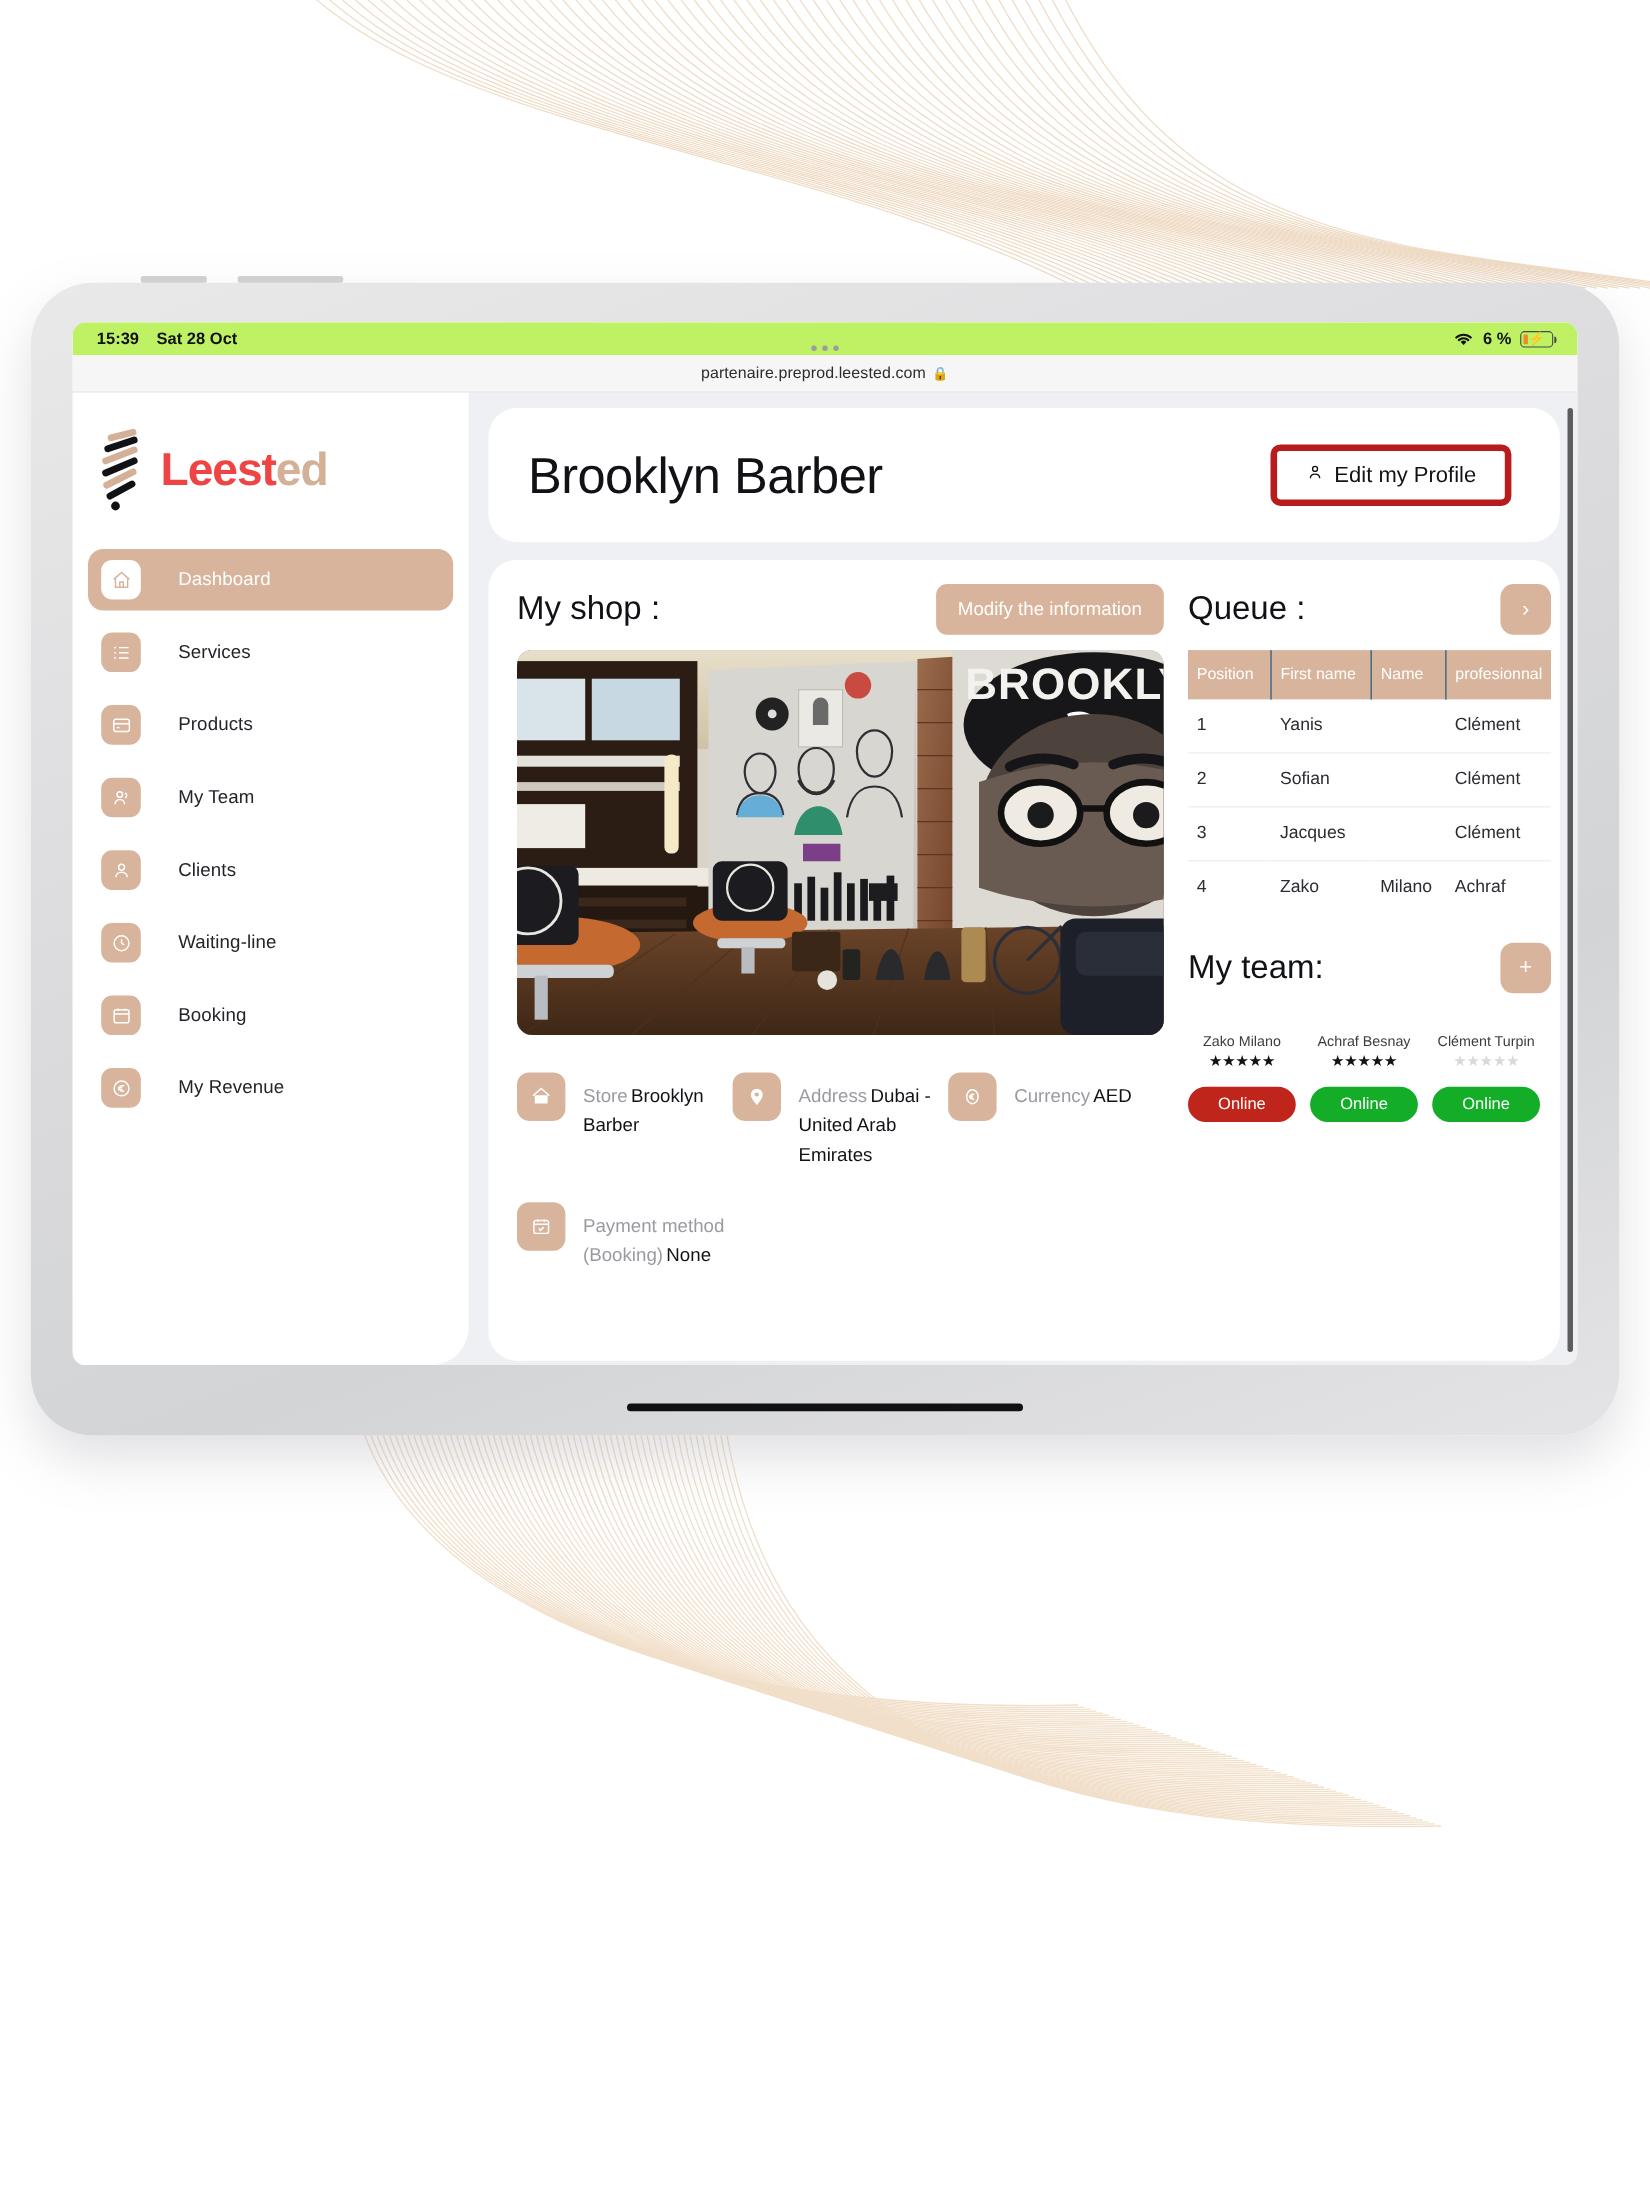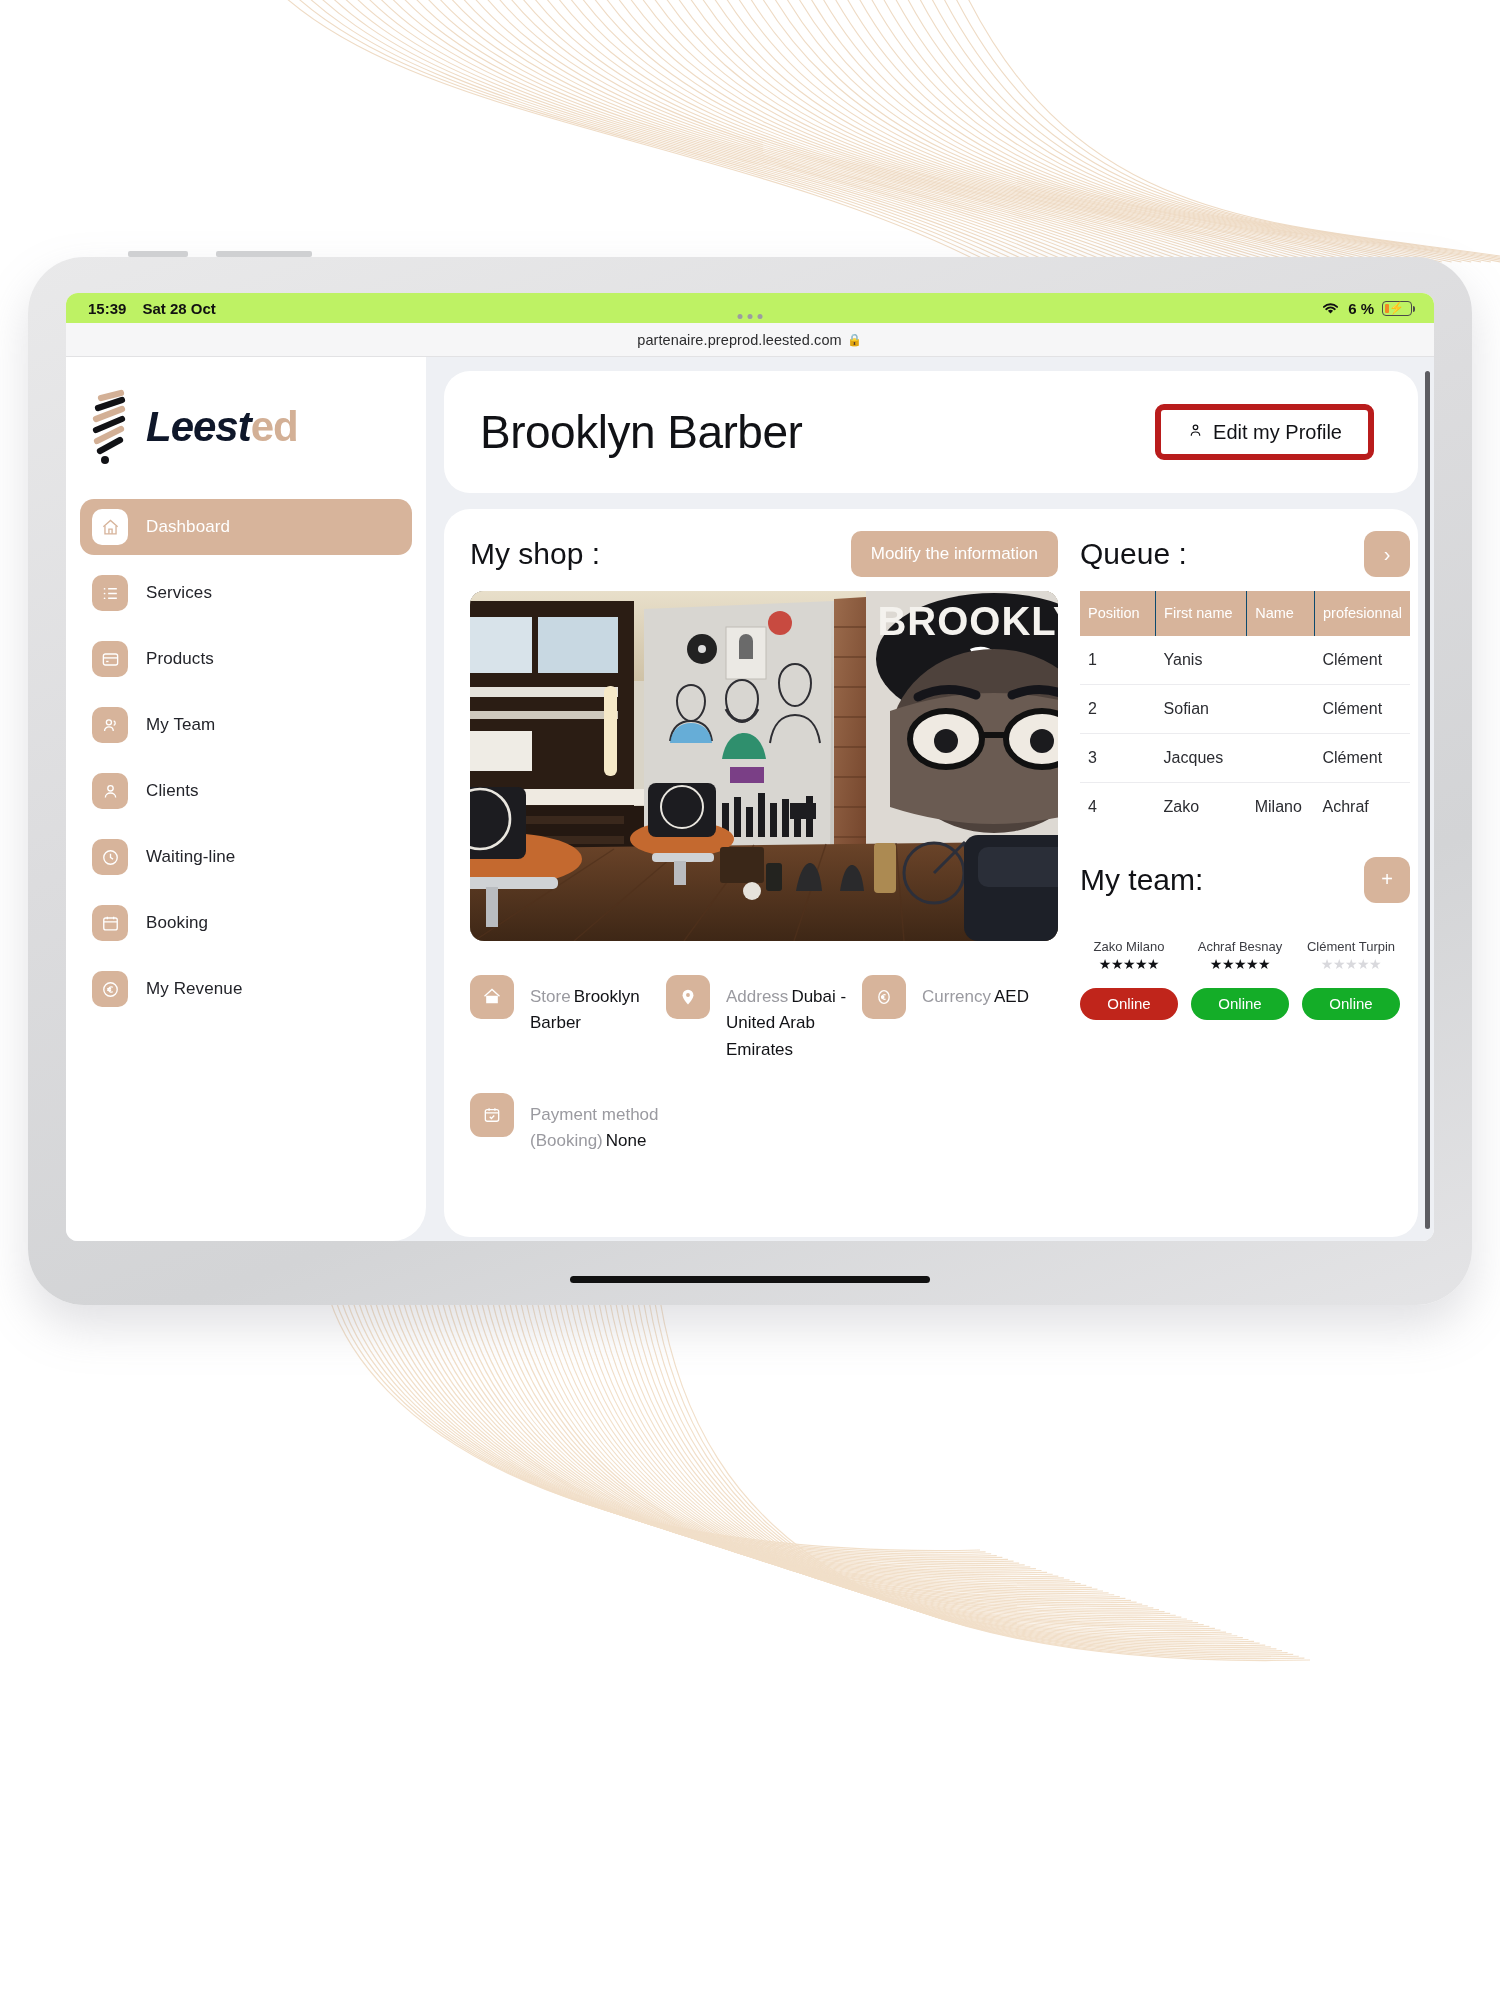--- a/index.html
+++ b/index.html
@@ -80,26 +80,26 @@
   }
 
   
   .sidebar{
     width: 360px; background:#ffffff; border-bottom-right-radius: 34px;
     padding: 18px 0 0 0; flex-shrink:0; position:relative; z-index:3;
   }
   .logo{ display:flex; align-items:center; gap:14px; padding: 14px 0 34px 22px;}
   .logo-mark{ width:44px; height:76px; position:relative;}
   .logo-text{ font-size:42px; font-weight:700; letter-spacing:-1px; line-height:1;}
-  .logo-text .a{ color:#0f172a;font-style:italic;}
+  .logo-text .a{ color:#ef4444;}
   .logo-text .b{ color:#d3b096;}
 
   .nav{ padding: 0 14px;}
   .nav-item{
-    display:flex; align-items:center; gap:18px;
+    display:flex; align-items:center; gap:34px;
     height:56px; padding: 0 12px; border-radius:14px; margin-bottom:10px;
     cursor:pointer;
   }
   .nav-item.active{ background:#d7b49b;}
   .nav-ico{
     width:36px;height:36px;border-radius:10px;background:#d7b49b;
     display:flex;align-items:center;justify-content:center;flex-shrink:0;
   }
   .nav-item.active .nav-ico{ background:#ffffff;}
   .nav-ico svg{ width:19px;height:19px; stroke:#ffffff; fill:none; stroke-width:1.7;}

